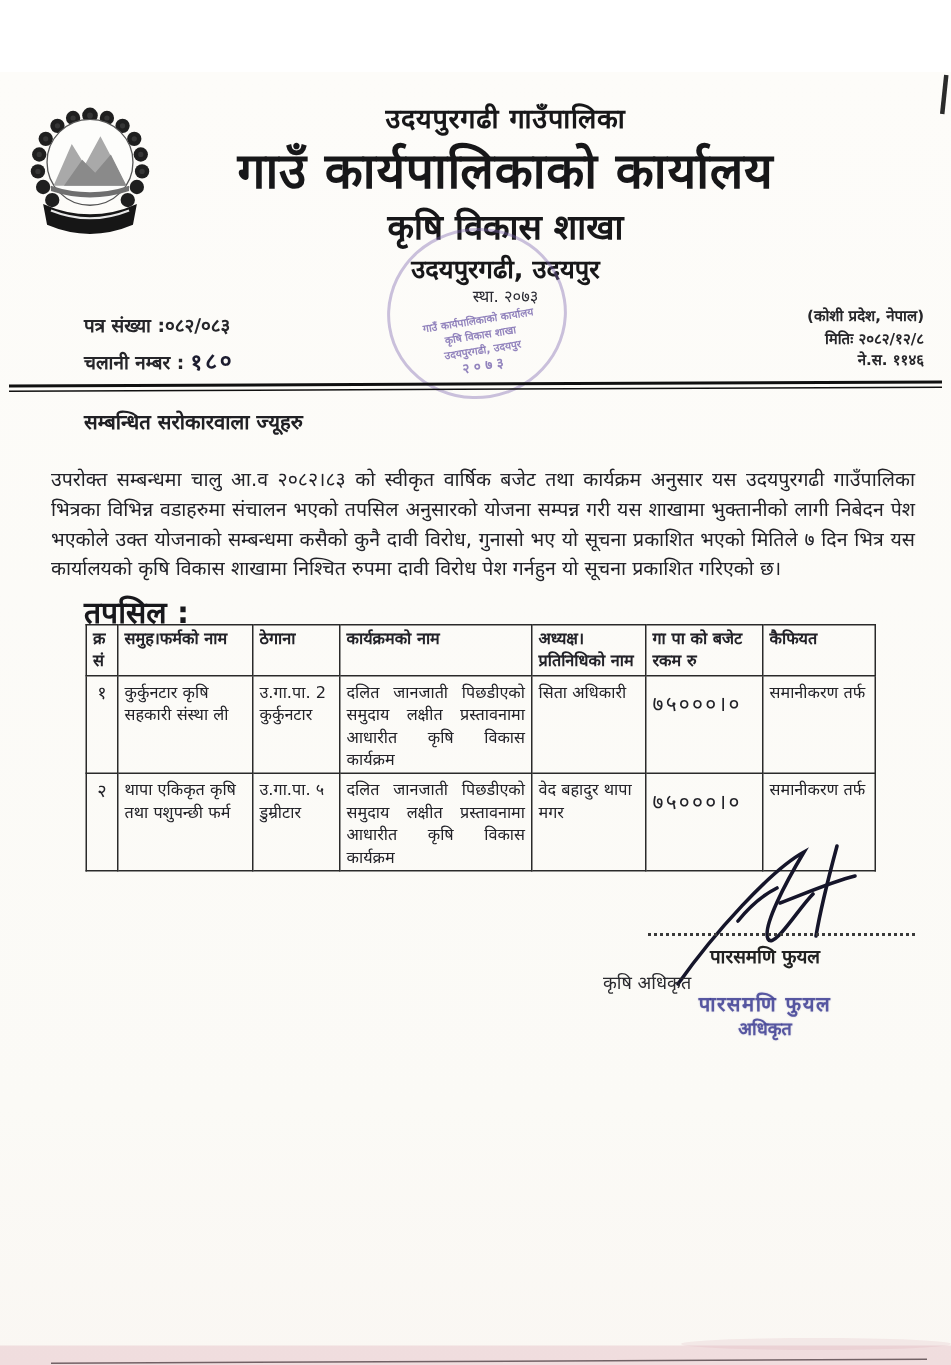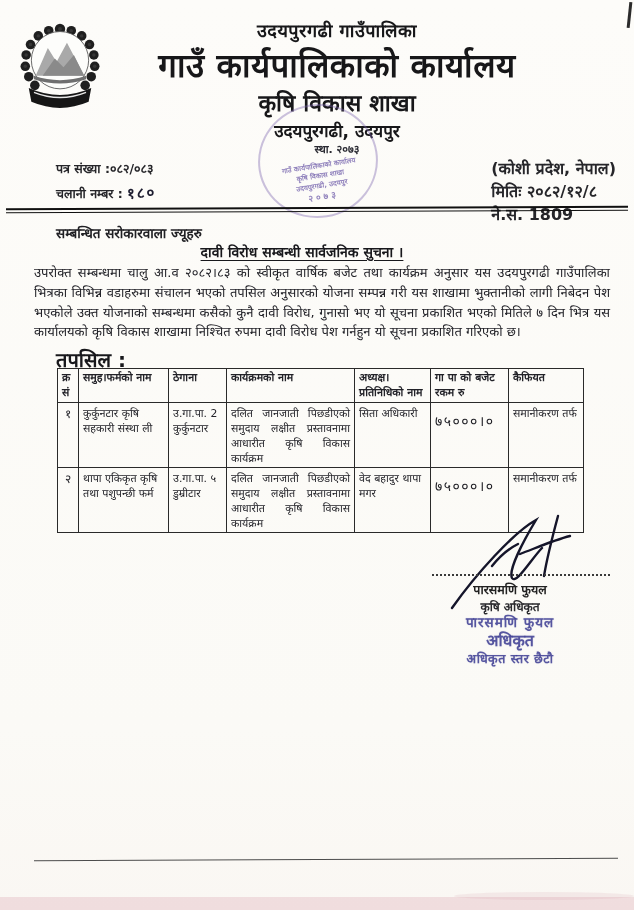--- a/index.html
+++ b/index.html
@@ -7,33 +7,34 @@
   body {
     font-family: "DejaVu Sans", "Liberation Sans", sans-serif;
     background: #ffffff;
     position: relative;
     overflow: hidden;
     color: #222;
   }
   .page {
     position: absolute; inset: 0;
     background: linear-gradient(180deg, #fdfcf9 0%, #fbfaf6 80%, #faf7f3 100%);
+    margin-top: 48px;
   }
   
   .emblem { position: absolute; left: 16px; top: 22px; width: 88px; height: 92px; }
   .hdr { position: absolute; left: 100px; right: 60px; text-align: center; color: #171719; }
   .hdr-muni  { top: 18px;  font-size: 18px; font-weight: bold; letter-spacing: .5px; }
   .hdr-office{ top: 42px;  font-size: 33px; font-weight: bold; letter-spacing: .5px; }
   .hdr-branch{ top: 86px;  font-size: 23px; font-weight: bold; }
   .hdr-addr  { top: 119px; font-size: 17px; font-weight: bold; }
-  .hdr-est   { top: 141px; font-size: 11px; font-weight: bold; color: #2b2b33; }
+  .hdr-est   { top: 141px; font-size: 11px; font-weight: normal; color: #2b2b33; }
   
   .meta-left  { position: absolute; left: 56px; top: 158px; font-size: 12.5px; font-weight: 600; color: #26262a; line-height: 1.75; }
   .dispatch-no { display: inline-block; font-size: 15px; font-weight: bold; color: #1d1d30; transform: rotate(-3deg); letter-spacing: 2px; }
-  .meta-right { position: absolute; right: 18px; top: 157px; font-size: 16px; font-weight: 600; text-align: left; color: #26262a; line-height: 1.45; }
+  .meta-right { position: absolute; right: 18px; top: 157px; font-size: 10px; font-weight: 600; text-align: right; color: #26262a; line-height: 1.45; }
   
   .rule-double {
     position: absolute; left: 6px; right: 6px; top: 207px; height: 5px;
     border-top: 2.5px solid #101010; border-bottom: 1.6px solid #101010;
     transform: rotate(-0.25deg);
   }
   .rule-footer {
     position: absolute; left: 34px; right: 16px; top: 859px;
     border-top: 1.4px solid #4c4c4c; transform: rotate(-0.25deg);
   }
@@ -56,28 +57,28 @@
   th { font-weight: 600; line-height: 1.35; height: 34px; }
   tr.r1 td { height: 43px; }
   tr.r2 td { height: 56px; }
   td.c-sn { text-align: center; font-size: 12px; }
   td.c-prog { text-align: justify; }
   td.c-amt { font-size: 14px; letter-spacing: 1.5px; padding-top: 8px; white-space: nowrap; }
   
   .sig-scribble { position: absolute; left: 438px; top: 512px; width: 160px; height: 100px; }
   .sig-dots { position: absolute; left: 432px; top: 562px; width: 178px; border-bottom: 2.2px dotted #3a3a3a; height: 14px; }
   .sig-name  { position: absolute; left: 420px; top: 581px; width: 180px; text-align: center; font-size: 12.5px; font-weight: bold; color: #222; }
-  .sig-title { position: absolute; left: 420px; top: 598px; width: 180px; text-align: center; font-size: 12px; font-weight: bold; color: #2a2a2e; }
+  .sig-title { position: absolute; left: 402px; top: 598px; width: 180px; text-align: left; font-size: 12px; font-weight: normal; color: #2a2a2e; }
   .sig-stamp {
     position: absolute; left: 410px; top: 614px; width: 200px; text-align: center;
     color: rgba(62, 62, 148, 0.82); font-weight: bold; line-height: 1.25;
     text-shadow: 0 0 1px rgba(62,62,148,.35);
   }
   .sig-stamp .s1 { font-size: 13.5px; letter-spacing: 1px; }
-  .sig-stamp .s2 { font-size: 16px; }
+  .sig-stamp .s2 { font-size: 12px; }
   .sig-stamp .s3 { font-size: 12.5px; letter-spacing: .5px; }
   
   .round-stamp {
     position: absolute; left: 258px; top: 104px; width: 120px; height: 114px;
     border: 2px solid rgba(124, 102, 176, 0.40); border-radius: 50%;
     transform: rotate(-9deg);
     display: flex; flex-direction: column; justify-content: flex-end; align-items: center;
     padding-bottom: 12px; pointer-events: none;
   }
   .round-stamp span {
@@ -152,27 +153,26 @@
   <div class="meta-left">
     <div>पत्र संख्या :०८२/०८३</div>
     <div>
       <span>चलानी नम्बर :</span>
       <span class="dispatch-no">१८०</span>
     </div>
   </div>
   <div class="meta-right">
     <div>(कोशी प्रदेश, नेपाल)</div>
     <div>मितिः २०८२/१२/८</div>
-    <div>ने.स. 1809</div>
+    <div>ने.स. ११४६</div>
   </div>
 
   <div class="rule-double"></div>
 
   <div class="salutation">सम्बन्धित सरोकारवाला ज्यूहरु</div>
-  <div class="subject">दावी विरोध सम्बन्धी सार्वजनिक सुचना ।</div>
   <div class="paragraph">उपरोक्त सम्बन्धमा चालु आ.व २०८२।८३ को स्वीकृत वार्षिक बजेट तथा कार्यक्रम अनुसार यस उदयपुरगढी गाउँपालिका भित्रका विभिन्न वडाहरुमा संचालन भएको तपसिल अनुसारको योजना सम्पन्न गरी यस शाखामा भुक्तानीको लागी निबेदन पेश भएकोले उक्त योजनाको सम्बन्धमा कसैको कुनै दावी विरोध, गुनासो भए यो सूचना प्रकाशित भएको मितिले ७ दिन भित्र यस कार्यालयको कृषि विकास शाखामा निश्चित रुपमा दावी विरोध पेश गर्नहुन यो सूचना प्रकाशित गरिएको छ।</div>
   <div class="tapasil">तपसिल :</div>
 
   <div class="tbl-wrap">
     <table>
       <colgroup>
         <col style="width:21px">
           <col style="width:90px">
           <col style="width:58px">
           <col style="width:128px">
@@ -223,21 +223,20 @@
         <path d="M54,54 C62,44 72,36 80,32"></path>
       </g>
     </svg>
   </div>
   <div class="sig-dots"></div>
   <div class="sig-name">पारसमणि फुयल</div>
   <div class="sig-title">कृषि अधिकृत</div>
   <div class="sig-stamp">
     <div class="s1">पारसमणि फुयल</div>
     <div class="s2">अधिकृत</div>
-    <div class="s3">अधिकृत स्तर छैटौ</div>
   </div>
 
   <div class="rule-footer"></div>
   <div class="corner-mark"></div>
   <div class="pink-smudge2"></div>
   <div class="pink-smudge"></div>
 
 </div>
 
 </body></html>

